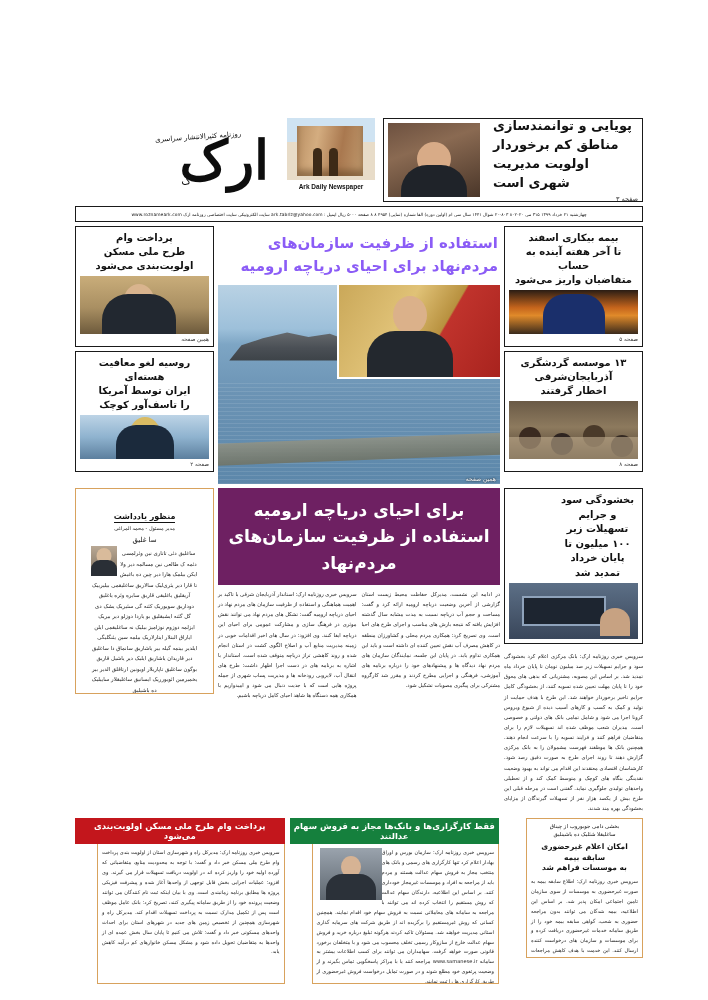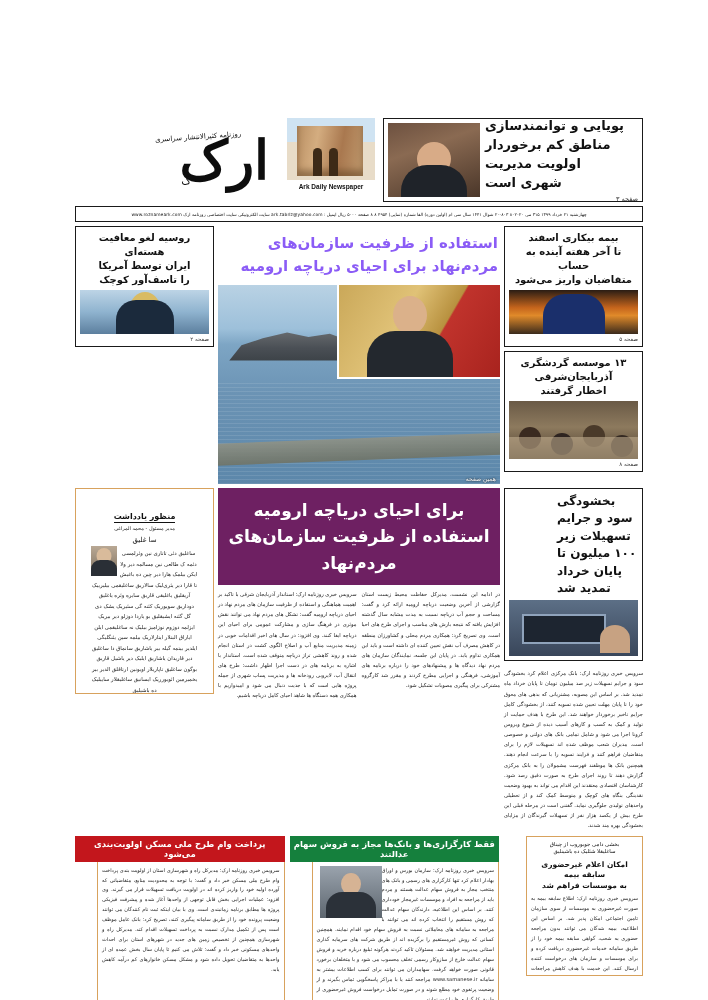--- a/index.html
+++ b/index.html
@@ -71,21 +71,21 @@
     box-shadow:16px 0 0 #3d2a17;
   }
   .monu-cap{
     font-size:6.5px;font-weight:bold;color:#111;margin-top:3px;
     font-family:"Liberation Sans",sans-serif;direction:ltr;
   }
   .mh-lead{
     flex:1;
     border:1px solid #1a1a1a;
     display:flex;flex-direction:row-reverse;
-    padding:4px;gap:5px;
+    padding:4px;gap:13px;
   }
   .mh-lead-img{
     width:92px;
     background:linear-gradient(160deg,#6d5140 0%,#8a6a52 35%,#4a3629 100%);
     position:relative;overflow:hidden;
   }
   .mh-lead-img:before{
     content:"";position:absolute;left:50%;top:26%;
     transform:translateX(-50%);
     width:34px;height:34px;border-radius:50%;
@@ -254,21 +254,21 @@
   }
   .two-col .c{
     flex:1;font-size:5.2px;line-height:1.95;
     color:#222;text-align:justify;
   }
 
   .left-col{width:139px;display:flex;flex-direction:column;gap:4px;}
   .mini-card{
     border:1px solid #1a1a1a;padding:4px;box-sizing:border-box;
   }
-  .mini-card .hl{font-size:12px;font-weight:bold;text-align:left;line-height:1.45;color:#111;margin-left:48px;}
+  .mini-card .hl{font-size:10px;font-weight:bold;text-align:center;line-height:1.45;color:#111;margin-left:48px;}
   .mini-photo{
     height:56px;margin-top:3px;position:relative;overflow:hidden;
     background:linear-gradient(180deg,#5c6f86 0%,#39465a 100%);
   }
   .mini-photo:before{content:"";position:absolute;left:10%;top:24%;width:62%;height:46%;
     background:#1d2530;border:2px solid #8fa3bb;}
   .mini-photo:after{content:"";position:absolute;right:6%;bottom:6%;width:30px;height:28px;
     border-radius:50% 50% 0 0;background:#c7a282;}
   .left-body{
     font-size:5.2px;line-height:1.95;color:#222;text-align:justify;
@@ -336,20 +336,29 @@
     </div>
   </div>
 
   <div class="infobar">چهارشنبه ۲۱ خرداد ۱۳۹۹ ۳۱۵ می ۸۰۲۰۲۰ ۸۰۳-۲۰ شوال ۱۴۴۱ سال سی ام (اولین دوره) الفا شماره (نمایی) ۴۹۵۴ ۸ ۸ صفحه ۵۰۰۰ ریال ایمیل : ark.tabriz@yahoo.com  سایت الکترونیکی سایت اختصاصی روزنامه ارک  www.roznameark.com</div>
 
   <div class="grid">
 
     <div class="col-side">
       <div class="side-card">
         <div class="hl">
+          <div>پرداخت وام</div>
+          <div>طرح ملی مسکن</div>
+          <div>اولویت‌بندی می‌شود</div>
+        </div>
+        <div class="ph ph-official"></div>
+        <div class="pg">همین صفحه</div>
+      </div>
+      <div class="side-card">
+        <div class="hl">
           <div>روسیه لغو معافیت هسته‌ای</div>
           <div>ایران توسط آمریکا</div>
           <div>را تاسف‌آور کوچک</div>
         </div>
         <div class="ph ph-spokes"></div>
         <div class="pg">صفحه ۲</div>
       </div>
     </div>
 
     <div class="col-mid">

